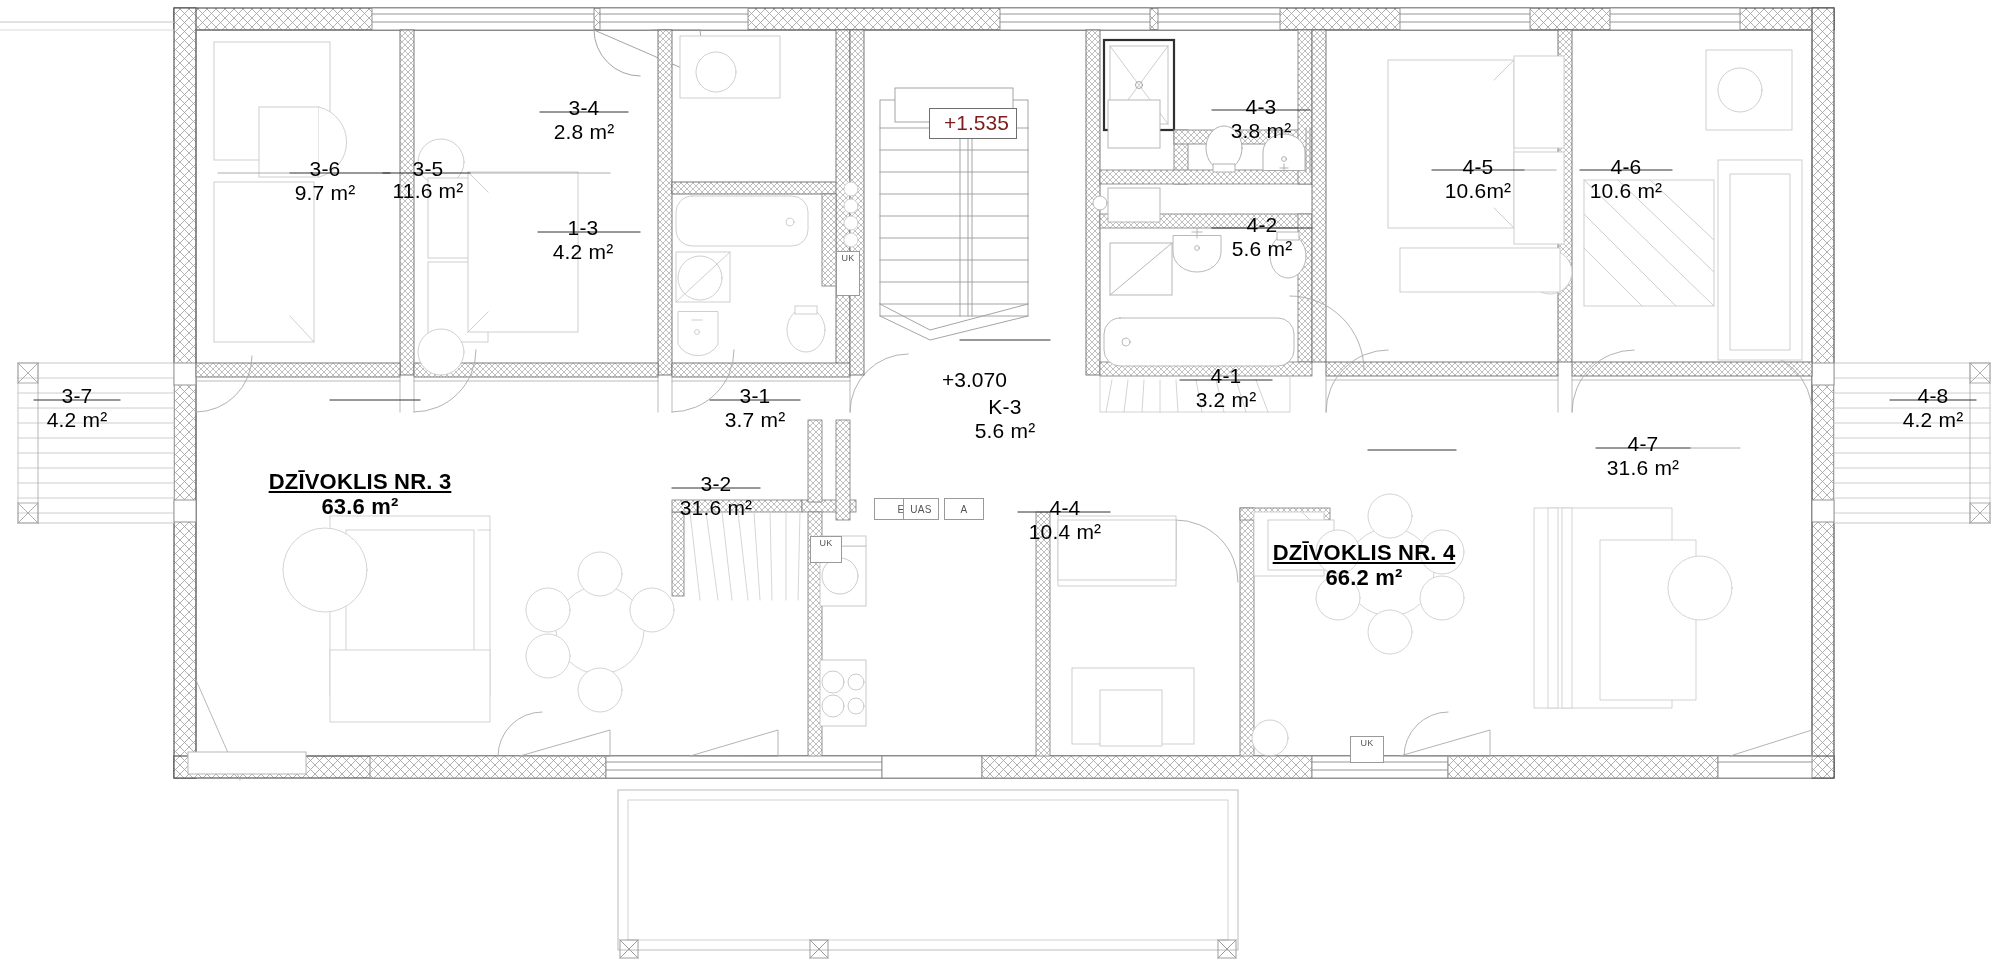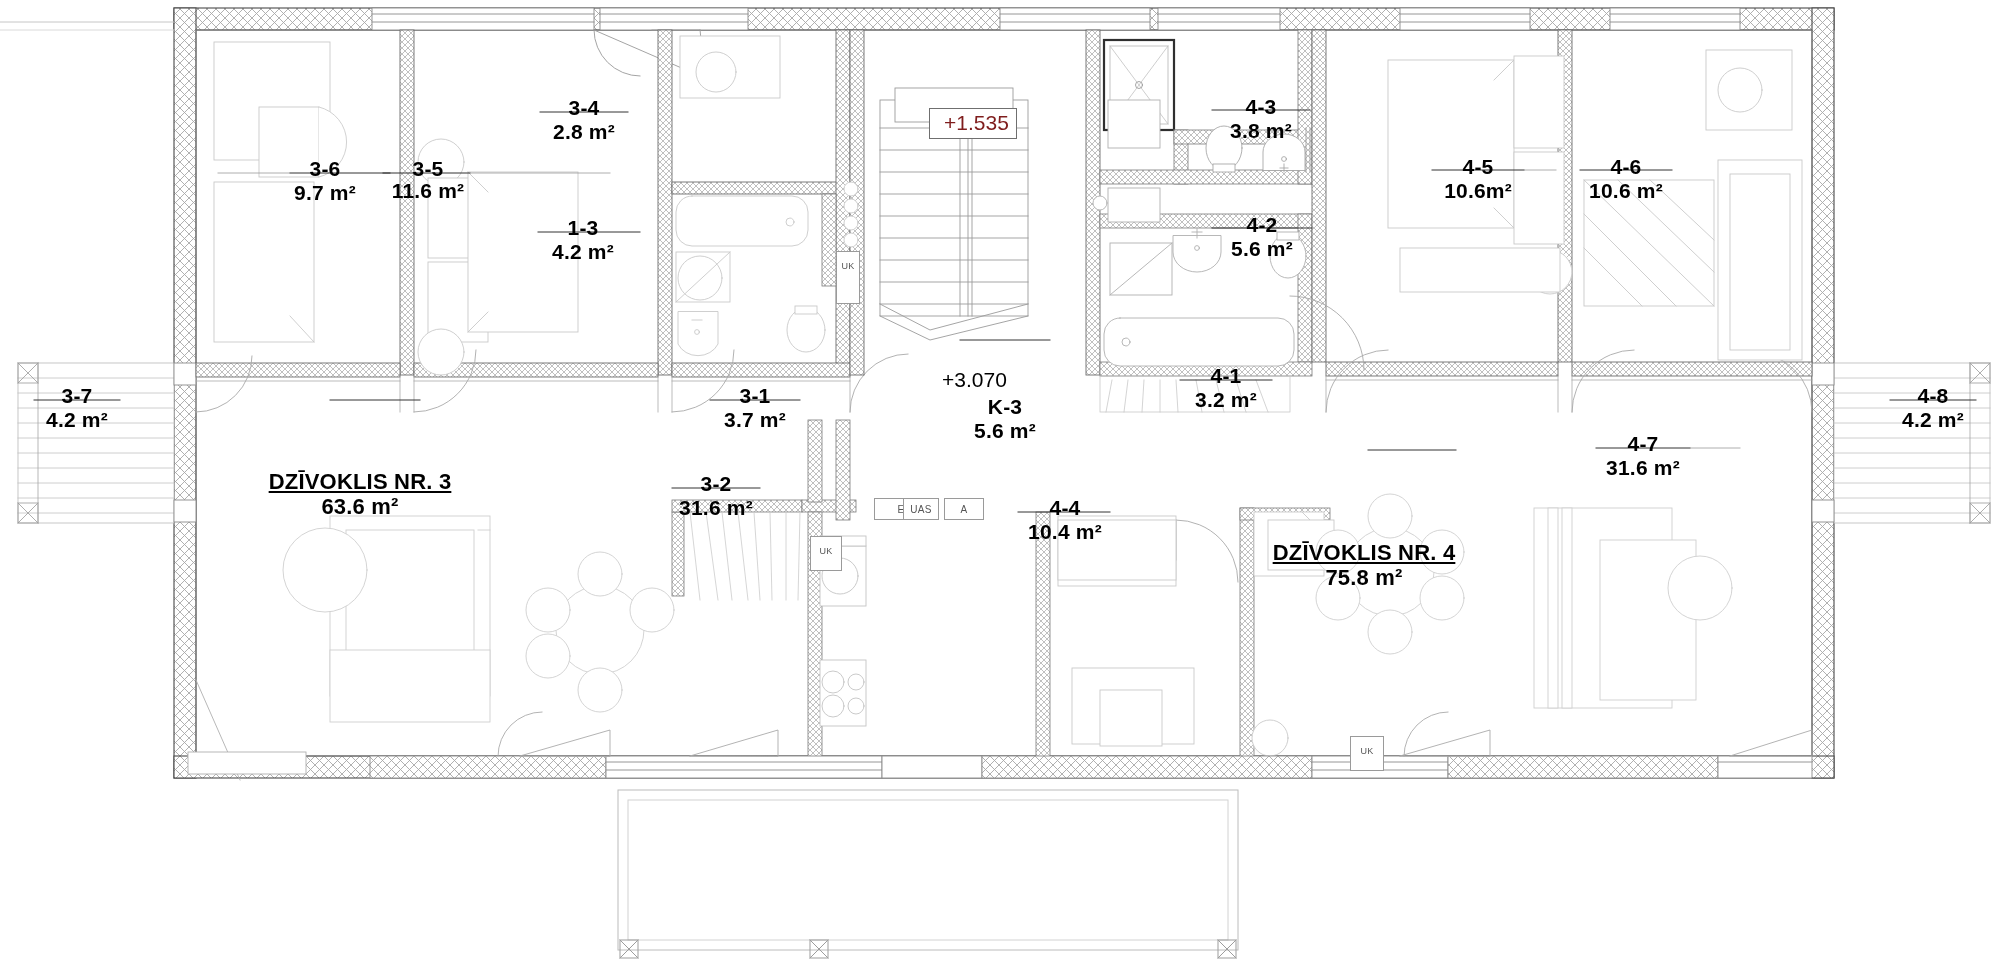--- a/index.html
+++ b/index.html
@@ -2,35 +2,35 @@
 <html><head>
 <meta charset="utf-8">
 <style>
   html,body{margin:0;padding:0;background:#ffffff;}
   body{font-family:"Liberation Sans","DejaVu Sans",sans-serif;}
   #plan{position:relative;width:2000px;height:980px;background:#ffffff;overflow:hidden;}
   svg#canvas{position:absolute;left:0;top:0;width:2000px;height:980px;}
 
   
   .lbl{position:absolute;text-align:center;color:#000;line-height:1.12;
-       white-space:nowrap;pointer-events:none;font-weight:bold;}
+       white-space:nowrap;pointer-events:none;}
   .lbl .rid{display:block;font-size:21px;letter-spacing:.2px;}
   .lbl .area{display:block;font-size:21px;letter-spacing:.2px;}
   .lbl.apt{font-weight:bold;}
   .lbl.apt .rid{font-size:22px;text-decoration:underline;}
   .lbl.apt .area{font-size:22px;}
   .elev{position:absolute;font-size:21px;color:#000;white-space:nowrap;}
   .elevbox{position:absolute;font-size:21px;color:#7f1d1d;border:1px solid #6f6f6f;
            background:#fff;padding:2px 7px 3px 14px;white-space:nowrap;}
   .minibox{position:absolute;border:1px solid #9a9a9a;background:#fff;
            font-size:10px;color:#555;display:flex;align-items:center;
            justify-content:center;letter-spacing:.3px;}
   .ukbox{position:absolute;border:1px solid #9a9a9a;background:#fff;
          font-size:9px;color:#555;display:flex;align-items:flex-start;
-         justify-content:center;padding-top:9px;letter-spacing:.3px;}
+         justify-content:center;padding-top:1px;letter-spacing:.3px;}
 </style>
 </head>
 <body>
 
 <div id="plan">
 
 <svg id="canvas" xmlns="http://www.w3.org/2000/svg" viewBox="0 0 2000 980">
   <defs>
     <pattern id="xhatch" width="9" height="9" patternUnits="userSpaceOnUse">
       <rect width="9" height="9" fill="#ffffff"></rect>
@@ -552,21 +552,21 @@
   <span class="area">4.2 m²</span>
 </div>
 
 <div class="lbl apt" style="left:240px;top:470px;width:240px;">
   <span class="rid">DZĪVOKLIS NR. 3</span>
   <span class="area">63.6 m²</span>
 </div>
 
 <div class="lbl apt" style="left:1244px;top:541px;width:240px;">
   <span class="rid">DZĪVOKLIS NR. 4</span>
-  <span class="area">75.8 m²</span>
+  <span class="area">66.2 m²</span>
 </div>
 
 <div class="minibox" style="left:874px;top:498px;width:26px;height:20px;padding-left:16px;">EL</div>
 <div class="minibox" style="left:903px;top:498px;width:34px;height:20px;">UAS</div>
 <div class="minibox" style="left:944px;top:498px;width:38px;height:20px;">A</div>
 
 <div class="ukbox" style="left:836px;top:251px;width:22px;height:42px;">UK</div>
 <div class="ukbox" style="left:810px;top:536px;width:30px;height:24px;">UK</div>
 <div class="ukbox" style="left:1350px;top:736px;width:32px;height:24px;">UK</div>
 

